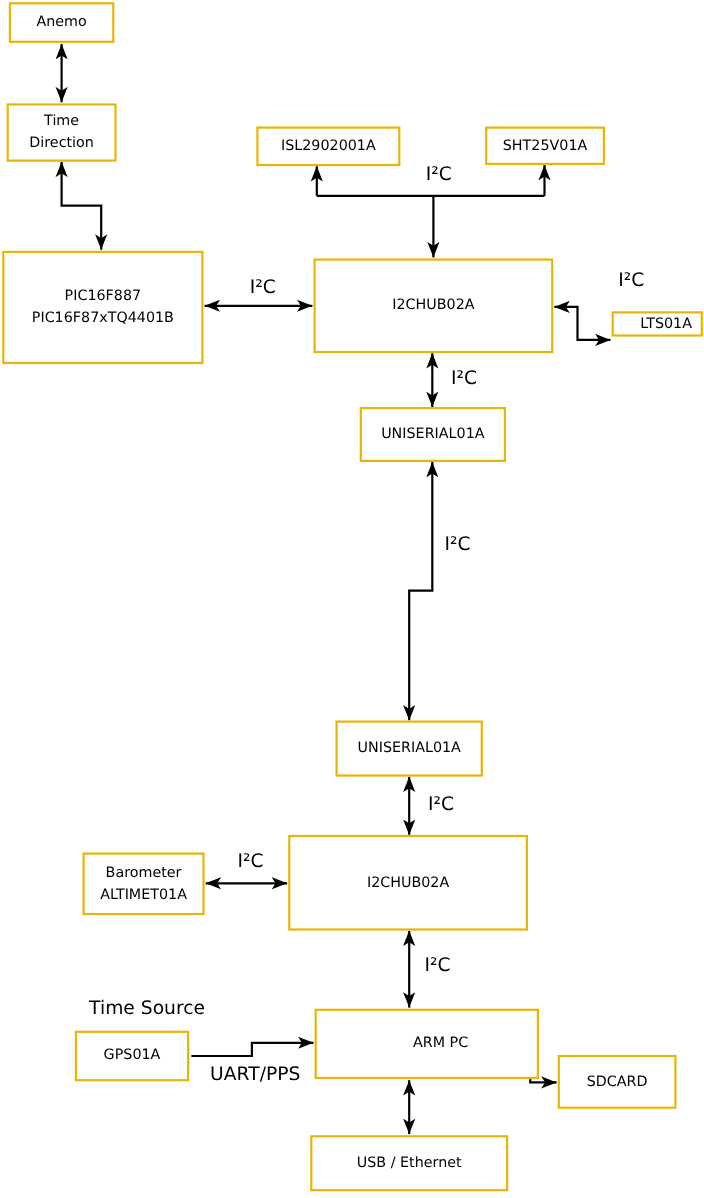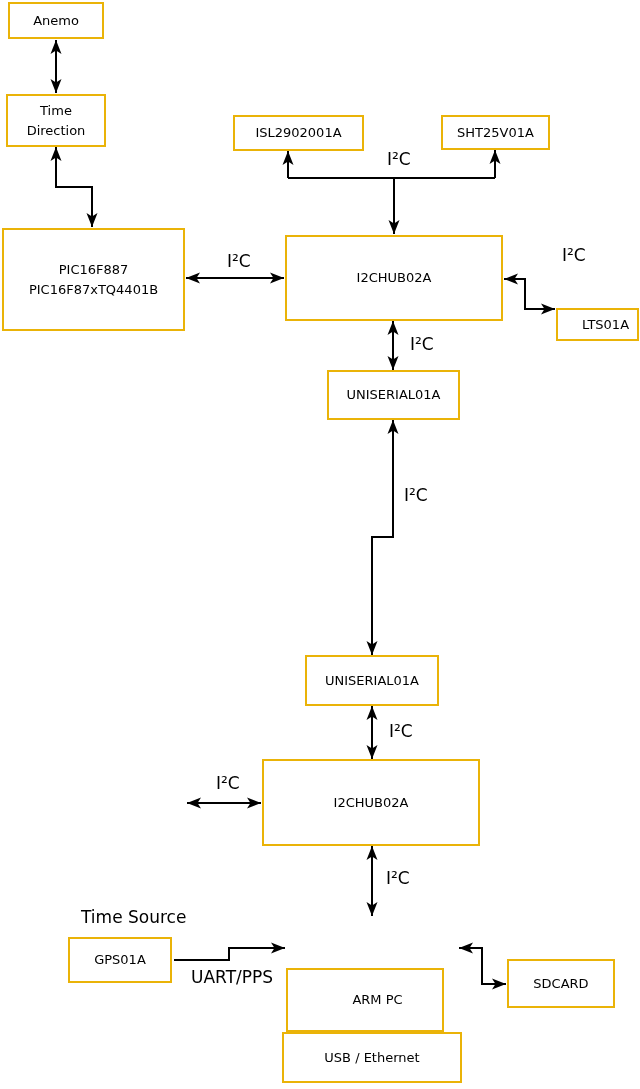--- a/index.html
+++ b/index.html
@@ -100,42 +100,46 @@
   </div>
 
   <div class="box" style="left:441px; top:115px; width:109px; height:35px;">
     <span>SHT25V01A</span>
   </div>
 
   <div class="box" style="left:285px; top:235px; width:218px; height:86px;">
     <span>I2CHUB02A</span>
   </div>
 
-  <div class="box" style="left:556px; top:308px; width:83px; height:33px;padding-left:16px;">
+  <div class="box" style="left:556px; top:283px; width:83px; height:23px;padding-left:16px;">
     <span>LTS01A</span>
   </div>
 
   <div class="box" style="left:327px; top:370px; width:133px; height:50px;">
     <span>UNISERIAL01A</span>
   </div>
 
   <div class="box" style="left:305px; top:655px; width:134px; height:51px;">
     <span>UNISERIAL01A</span>
   </div>
 
   <div class="box" style="left:262px; top:759px; width:218px; height:87px;">
     <span>I2CHUB02A</span>
   </div>
 
+  <div class="box" style="left:75px; top:775px; width:111px; height:57px;">
+    <span>Barometer</span>
+    <span>ALTIMET01A</span>
+  </div>
 
   <div class="box" style="left:68px; top:937px; width:104px; height:46px;">
     <span>GPS01A</span>
   </div>
 
-  <div class="box" style="left:286px; top:968px; width:158px; height:64px;padding-left:25px;">
+  <div class="box" style="left:286px; top:917px; width:204px; height:64px;padding-left:25px;">
     <span>ARM PC</span>
   </div>
 
   <div class="box" style="left:507px; top:959px; width:108px; height:49px;">
     <span>SDCARD</span>
   </div>
 
   <div class="box" style="left:282px; top:1032px; width:180px; height:51px;">
     <span>USB / Ethernet</span>
   </div>

